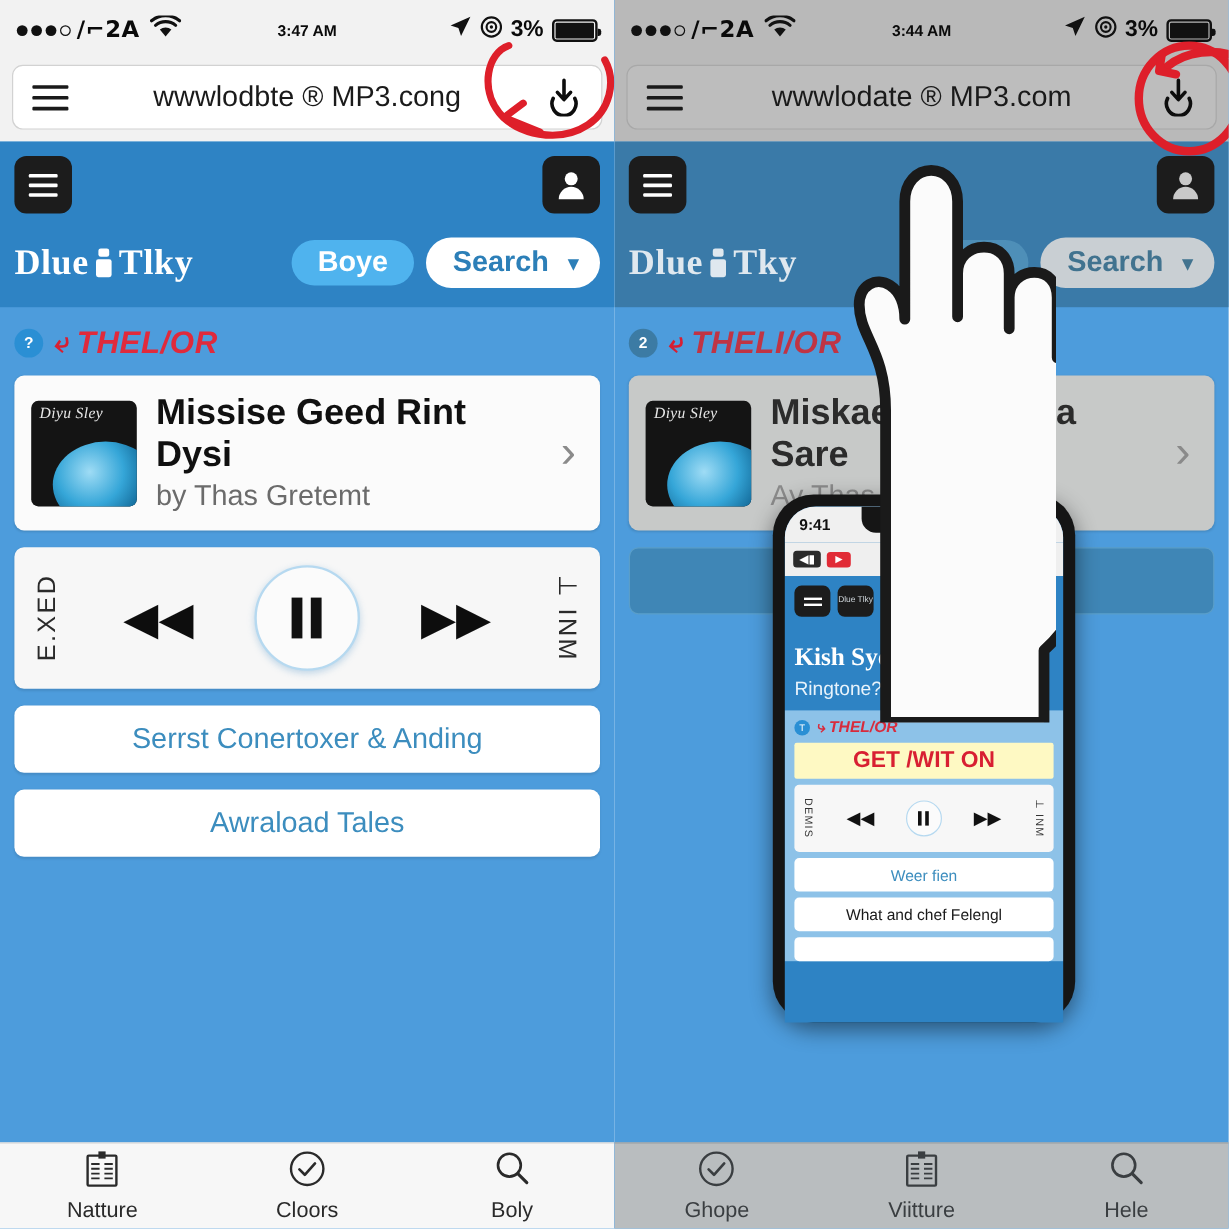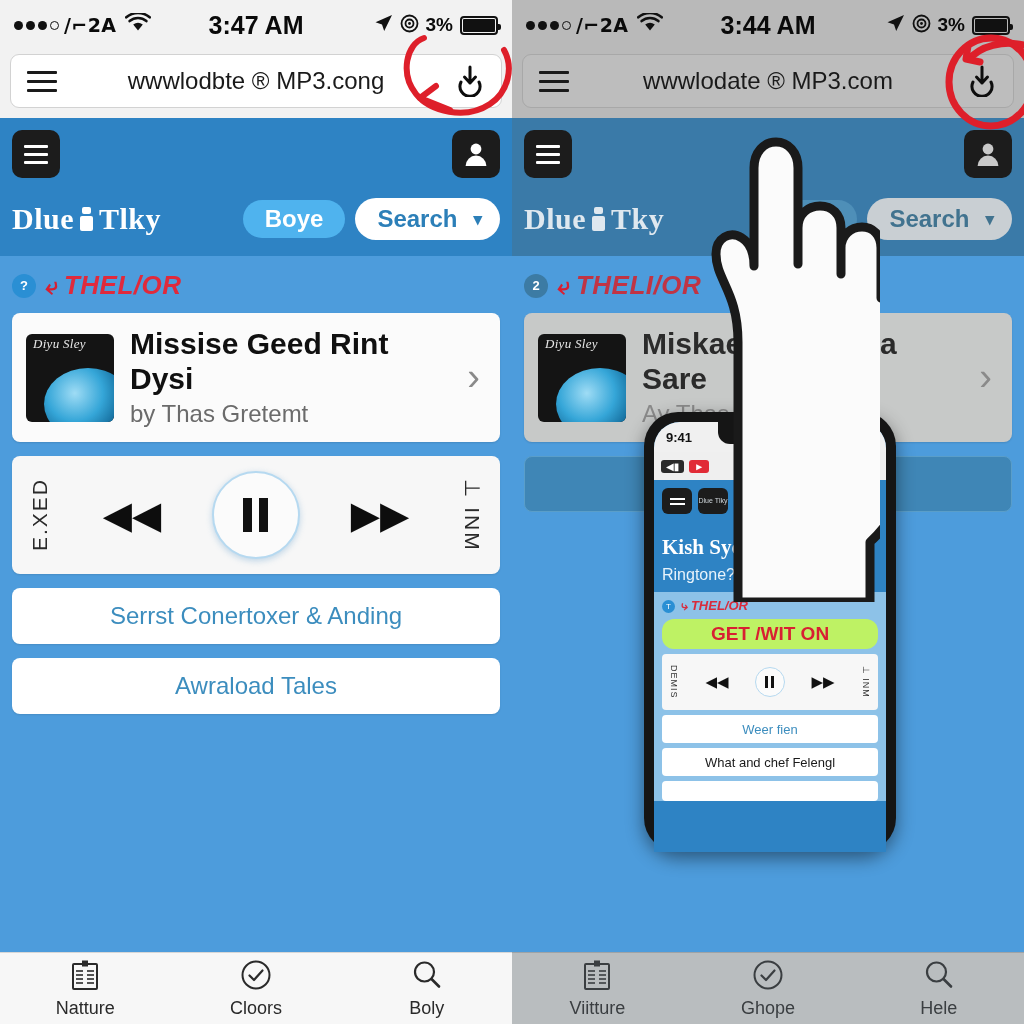--- a/index.html
+++ b/index.html
@@ -19,21 +19,21 @@
   }
   .panel.right .statusbar { background: #b9b9b9; }
   .sb-left { display: flex; align-items: center; gap: 5px; font-size: 19px; font-weight: 700; color: #0a0a0a; letter-spacing: .4px;}
   .dots { display: flex; align-items: center; gap: 3px; }
   .dot { width: 9px; height: 9px; border-radius: 50%; background: #111; }
   .dot.hollow { background: transparent; border: 1.6px solid #111; }
   .carrier { font-size: 19px; font-weight: 700; font-family: "DejaVu Sans", sans-serif; }
   .wifi { margin-left: 4px; }
   .sb-time {
     position: absolute; left: 0; right: 0; text-align: center;
-    font-size: 25px; font-weight: 700; color: #0a0a0a; pointer-events: none;
+    font-size: 13px; font-weight: 700; color: #0a0a0a; pointer-events: none;
   }
   .sb-right { margin-left: auto; display: flex; align-items: center; gap: 7px; z-index: 2;}
   .batt-pct { font-size: 19px; font-weight: 700; color: #0a0a0a; }
   .batt {
     width: 38px; height: 19px; border: 2.5px solid #111; border-radius: 4px;
     position: relative; background: #111; background-clip: content-box; padding: 1px;
   }
   .batt:after { content:""; position:absolute; right:-5px; top:6px; width:3px; height:6px; background:#111; border-radius:0 2px 2px 0;}
   .batt .fill { height: 100%; background: #111; border-radius: 1px; }
 
@@ -213,21 +213,21 @@
   .ip-sq i { width:15px; height:2px; background:#fff; display:block;}
   .ip-sq.logo-tile { color:#cfd6db; font-size:7px; line-height:1.1; text-align:center; justify-content:center;}
   .ip-av { margin-left:auto; width:30px; height:26px; border-radius:6px; background:#1c1c1c; display:flex; align-items:center; justify-content:center;}
   .ip-title { color:#fff; font-family:"Liberation Serif",serif; font-size:21px; font-weight:700; margin-top:18px; display:flex; align-items:center; gap:8px;}
   .ip-call { width:30px; height:30px; border-radius:50%; background:#4fb3ee; border:2px solid #bfe3f8; display:flex; align-items:center; justify-content:center; font-size:15px;}
   .ip-sub { color:#e8f3fb; font-size:16px; margin-top:4px; }
   .ip-content { background:#8dc2e8; padding:6px 8px 0; }
   .ip-badge-row { display:flex; align-items:center; gap:5px; }
   .ip-qb { width:13px; height:13px; border-radius:50%; background:#2a8fd4; color:#fff; font-size:8px; display:flex; align-items:center; justify-content:center;}
   .ip-red { color:#d82b3c; font-size:13px; font-weight:700; font-style:italic; }
-  .ip-white-card { background:#bef264; border-radius:12px; margin-top:5px; height:30px; display:flex; align-items:center; justify-content:center; color:#d81f32; font-size:19px; font-weight:700;}
+  .ip-white-card { background:#fef9c3; border-radius:2px; margin-top:5px; height:30px; display:flex; align-items:center; justify-content:center; color:#d81f32; font-size:19px; font-weight:700;}
   .ip-player { background:#f7f7f7; border-radius:4px; margin-top:5px; height:56px; display:flex; align-items:center; justify-content:space-between; padding:0 7px;}
   .ip-vlabel { writing-mode: vertical-rl; font-size:9px; color:#333; letter-spacing:1px; }
   .ip-play { width:30px; height:30px; border-radius:50%; border:1.5px solid #b6d9f0; display:flex; align-items:center; justify-content:center; background:#fbfbfb; gap:3px;}
   .ip-play i { width:3px; height:12px; background:#111; display:block;}
   .ip-ctrl { font-size:15px; color:#111;}
   .ip-btn { background:#fff; border-radius:4px; margin-top:5px; height:28px; display:flex; align-items:center; justify-content:center; font-size:13px; color:#3c8dbe;}
   .ip-btn.dark { color:#1a1a1a; }
   .ip-btn.partial { height:20px; overflow:hidden; }
 </style>
 </head>
@@ -592,47 +592,47 @@
                L178 222
                L178 186 C178 172, 188 164, 200 164 C212 164, 221 172, 221 186 L221 232
                L221 206 C221 193, 231 185, 242 185 C253 185, 261 193, 261 206 L261 256
                L261 236 C261 224, 270 217, 280 217 C291 217, 299 224, 299 236 L299 330
                C299 420, 284 470, 250 500 L250 560 Z" fill="#fbfbfb" stroke="#1a1a1a" stroke-width="9" stroke-linejoin="round"></path>
     </svg>
 
     <div class="tabbar">
       <div class="tab">
         <span>
+          <svg width="32" height="32" viewBox="0 0 32 32">
+              <circle cx="16" cy="16" r="13.5" stroke="#3a3e41" stroke-width="2" fill="none"></circle>
+              <path d="M9.5 16.5 L14 21 L22.5 11.5" stroke="#3a3e41" stroke-width="2.2" fill="none" stroke-linecap="round" stroke-linejoin="round"></path>
+            </svg>
+        </span>
+        <span class="tab-label">Ghope</span>
+      </div>
+      <div class="tab">
+        <span>
           <svg width="30" height="32" viewBox="0 0 30 32">
               <rect x="3" y="5" width="24" height="25" stroke="#3a3e41" stroke-width="2" fill="none" rx="1"></rect>
               <rect x="12" y="1.5" width="6" height="6" fill="#3a3e41"></rect>
               <line x1="6" y1="12" x2="13" y2="12" stroke="#3a3e41" stroke-width="1.6"></line>
               <line x1="6" y1="16" x2="13" y2="16" stroke="#3a3e41" stroke-width="1.6"></line>
               <line x1="6" y1="20" x2="13" y2="20" stroke="#3a3e41" stroke-width="1.6"></line>
               <line x1="6" y1="24" x2="13" y2="24" stroke="#3a3e41" stroke-width="1.6"></line>
               <line x1="17" y1="12" x2="24" y2="12" stroke="#3a3e41" stroke-width="1.6"></line>
               <line x1="17" y1="16" x2="24" y2="16" stroke="#3a3e41" stroke-width="1.6"></line>
               <line x1="17" y1="20" x2="24" y2="20" stroke="#3a3e41" stroke-width="1.6"></line>
               <line x1="17" y1="24" x2="24" y2="24" stroke="#3a3e41" stroke-width="1.6"></line>
             </svg>
         </span>
         <span class="tab-label">Viitture</span>
       </div>
       <div class="tab">
         <span>
           <svg width="32" height="32" viewBox="0 0 32 32">
-              <circle cx="16" cy="16" r="13.5" stroke="#3a3e41" stroke-width="2" fill="none"></circle>
-              <path d="M9.5 16.5 L14 21 L22.5 11.5" stroke="#3a3e41" stroke-width="2.2" fill="none" stroke-linecap="round" stroke-linejoin="round"></path>
-            </svg>
-        </span>
-        <span class="tab-label">Ghope</span>
-      </div>
-      <div class="tab">
-        <span>
-          <svg width="32" height="32" viewBox="0 0 32 32">
               <circle cx="13.5" cy="13" r="9.5" stroke="#3a3e41" stroke-width="2.2" fill="none"></circle>
               <line x1="20.5" y1="20" x2="28" y2="27.5" stroke="#3a3e41" stroke-width="2.6" stroke-linecap="round"></line>
             </svg>
         </span>
         <span class="tab-label">Hele</span>
       </div>
     </div>
 
     <svg class="annot" style="left:424px; top:26px;" width="110" height="106" viewBox="0 0 110 106">
       <ellipse cx="55" cy="56" rx="42" ry="44" stroke="#de1f2a" stroke-width="7" fill="none"></ellipse>

